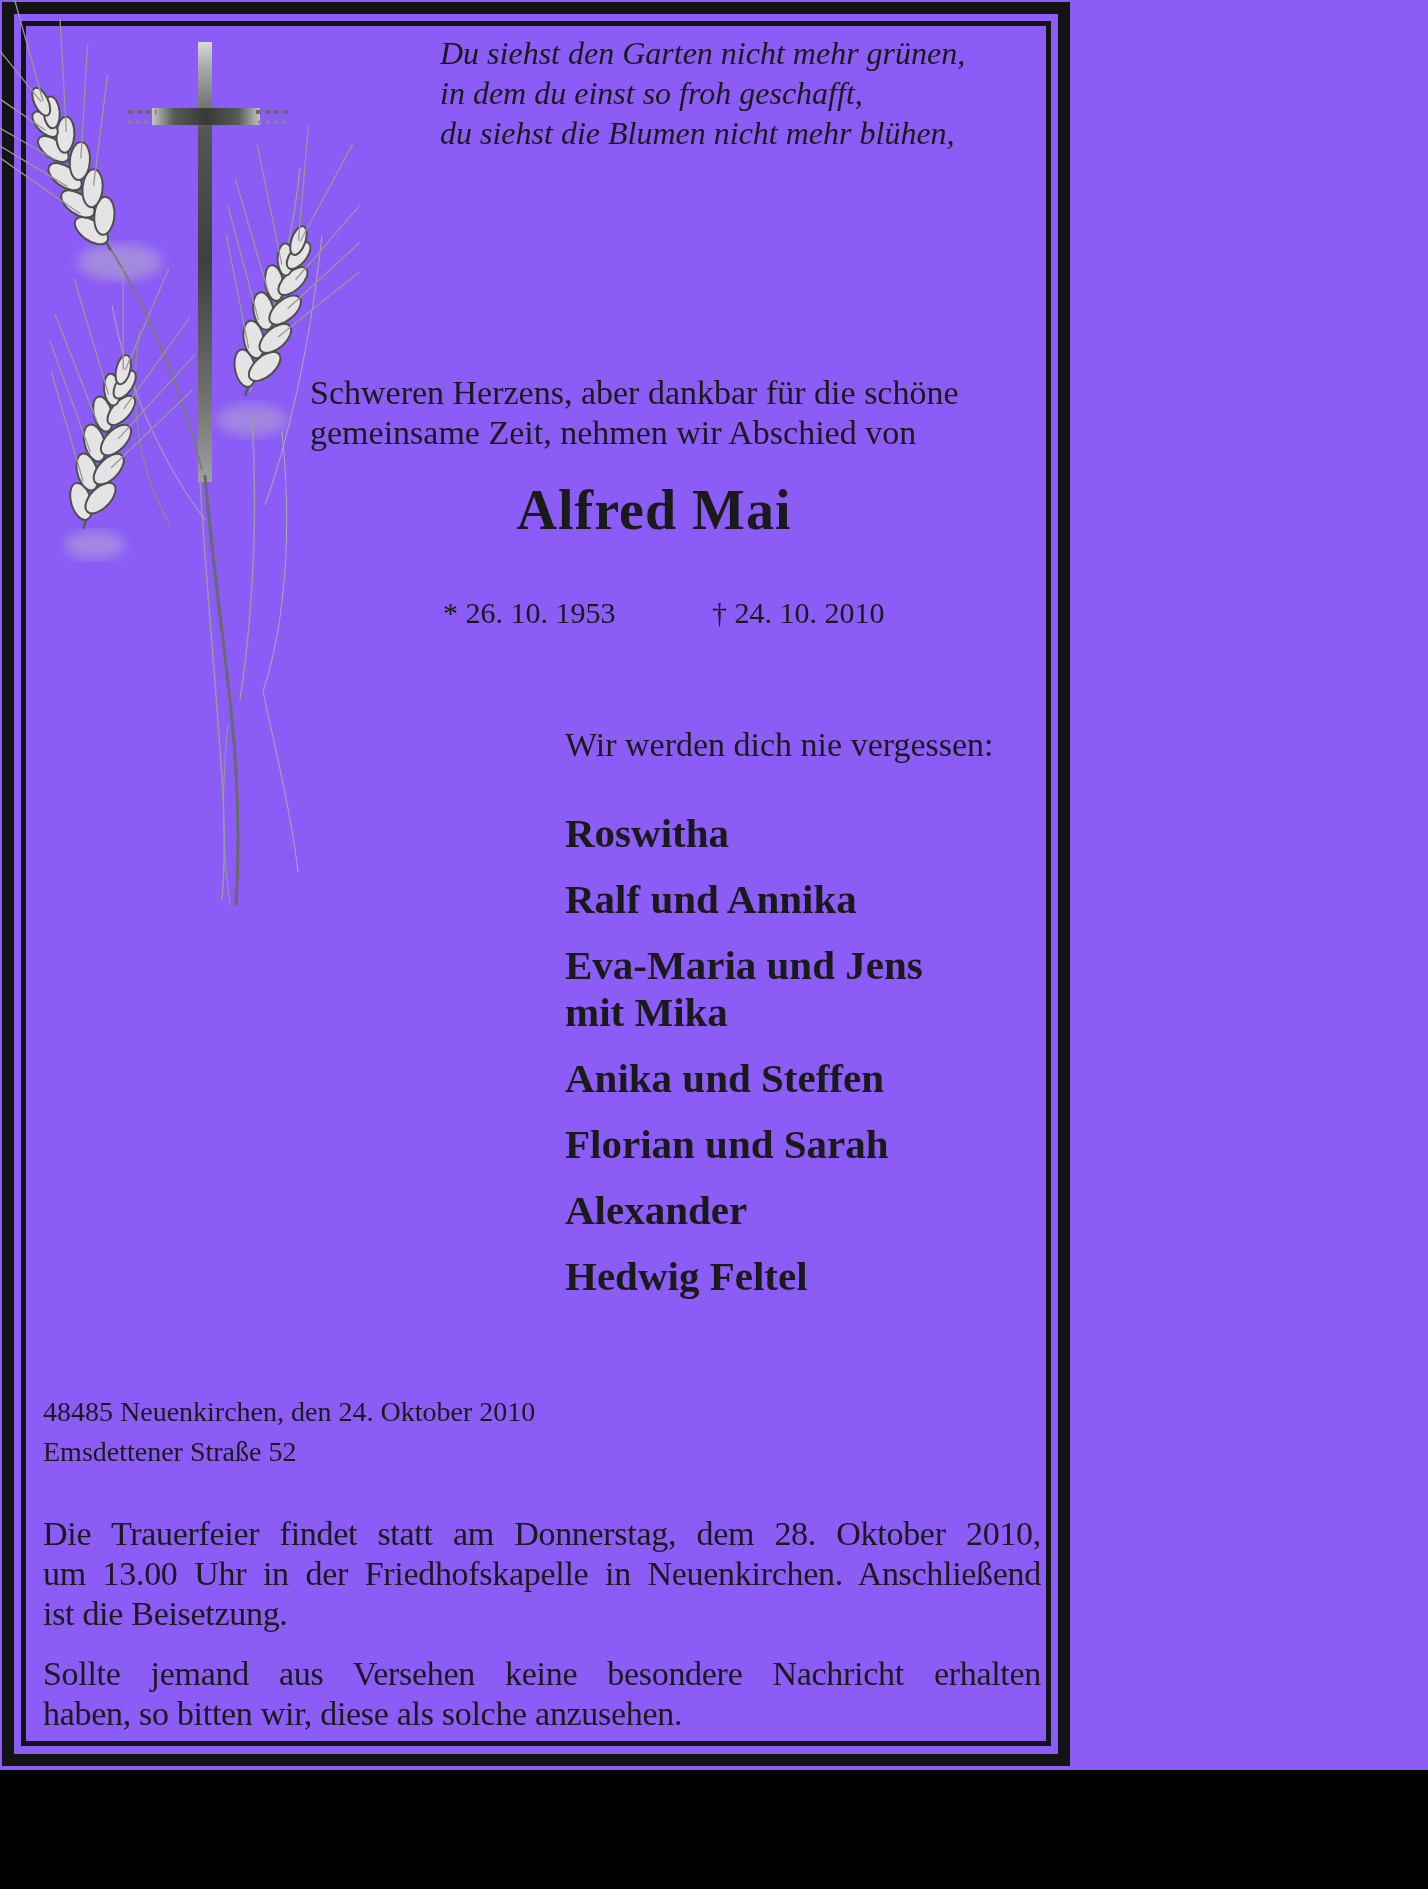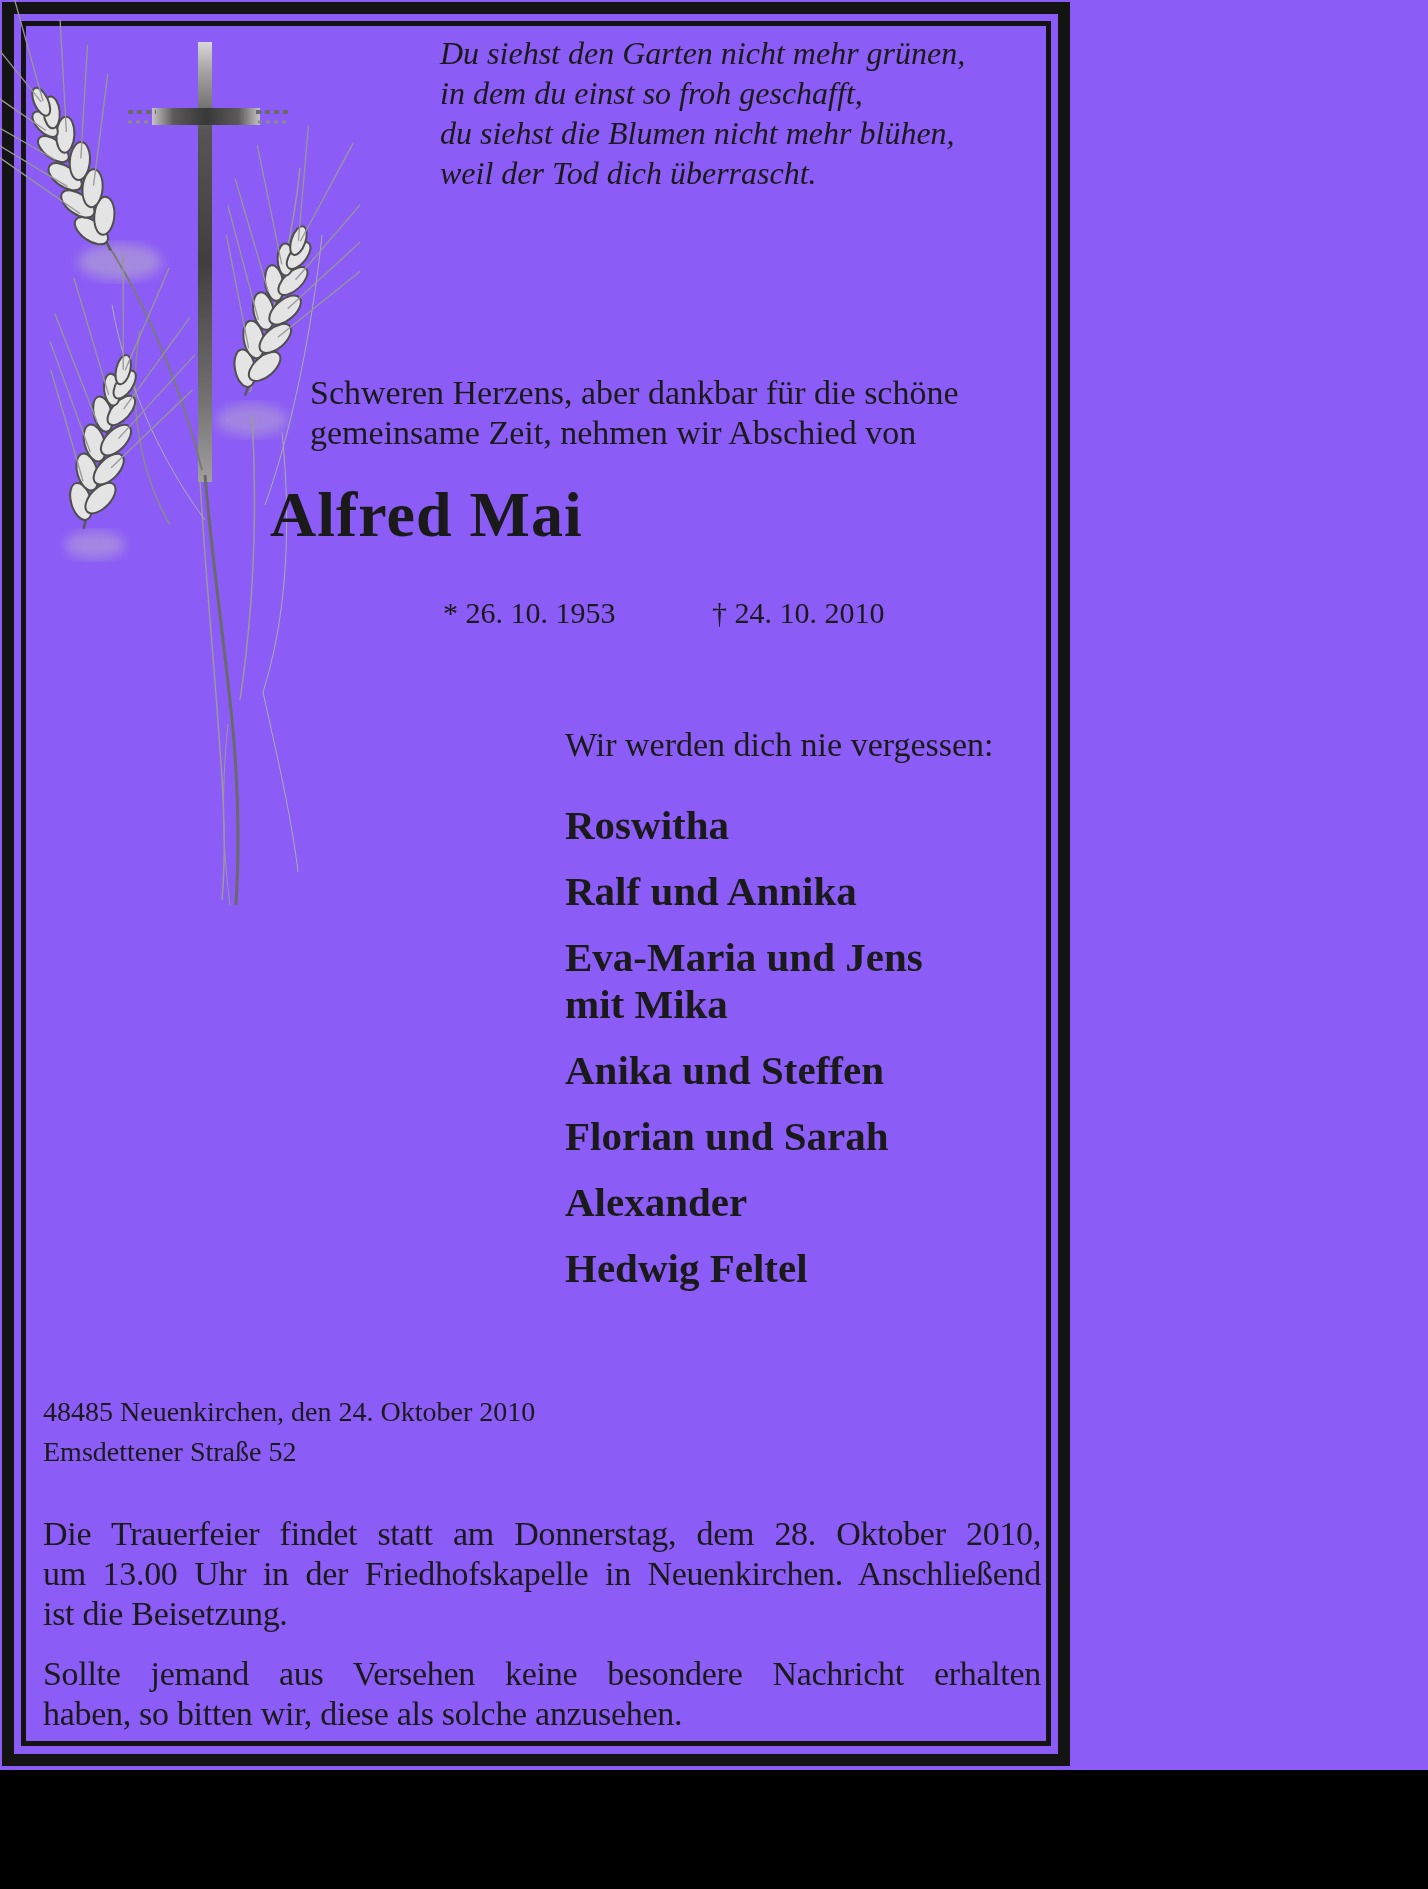--- a/index.html
+++ b/index.html
@@ -26,35 +26,36 @@
 
   .poem {
     position:absolute; left:440px; top:33px;
     font-size:32px; line-height:40px; font-style:italic;
   }
   .announcement {
     position:absolute; left:310px; top:373px;
     font-size:34px; line-height:40px;
   }
   .name {
-    position:absolute; left:270px; top:478px; width:800px;
-    font-size:64px; font-weight:700; text-align:left; letter-spacing:1px;
+    position:absolute; left:254px; top:478px; width:800px;
+    font-size:56px; font-weight:700; text-align:center; letter-spacing:1px;
     white-space:nowrap;
   }
   .date { position:absolute; top:598px; font-size:30px; line-height:30px; white-space:nowrap; }
   .date-birth { left:443px;text-align:right; }
   .date-death { left:712px; }
 
   .remembrance-intro {
     position:absolute; left:565px; top:726px; font-size:34px; white-space:nowrap;
   }
   .mourners { position:absolute; left:565px; top:802px; }
   .mourner-line {
     font-size:41px; font-weight:700; line-height:47px; margin-bottom:19px;
     white-space:nowrap;
+    margin-top:8px;
   }
   .mourner-line.continuation { margin-top:-19px; }
 
   .address {
     position:absolute; left:43px; top:1392px; font-size:28px; line-height:40px;
   }
   .para { position:absolute; left:43px; width:998px; font-size:34px; line-height:40px; letter-spacing:-0.3px; }
   .funeral { top:1514px; }
   .notice  { top:1654px; }
   .jline { text-align:justify; text-align-last:justify; }
@@ -145,21 +146,20 @@
 
     <use href="#ear" transform="translate(108,245) rotate(-25)"></use>
     <use href="#ear" transform="translate(85,523) rotate(14)"></use>
     <use href="#ear" transform="translate(247,390) rotate(19)"></use>
   </svg>
 
   <div class="poem">
     <div class="line">Du siehst den Garten nicht mehr grünen,</div>
     <div class="line">in dem du einst so froh geschafft,</div>
     <div class="line">du siehst die Blumen nicht mehr blühen,</div>
-    <div class="line">weil der Tod dich überrascht.</div>
   </div>
 
   <div class="announcement">
     <div class="line">Schweren Herzens, aber dankbar für die schöne</div>
     <div class="line">gemeinsame Zeit, nehmen wir Abschied von</div>
   </div>
 
   <div class="name">Alfred Mai</div>
 
   <div class="date date-birth">* 26. 10. 1953</div>

